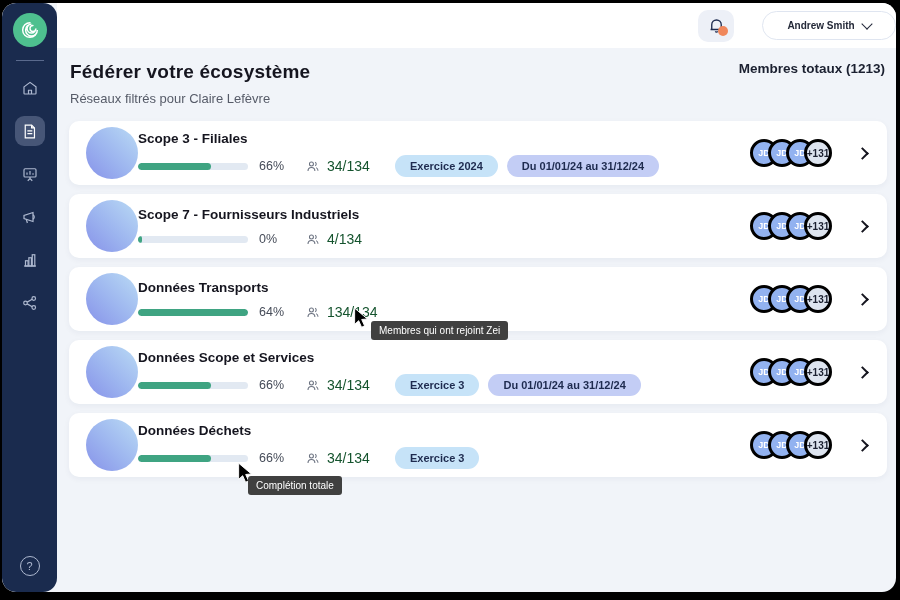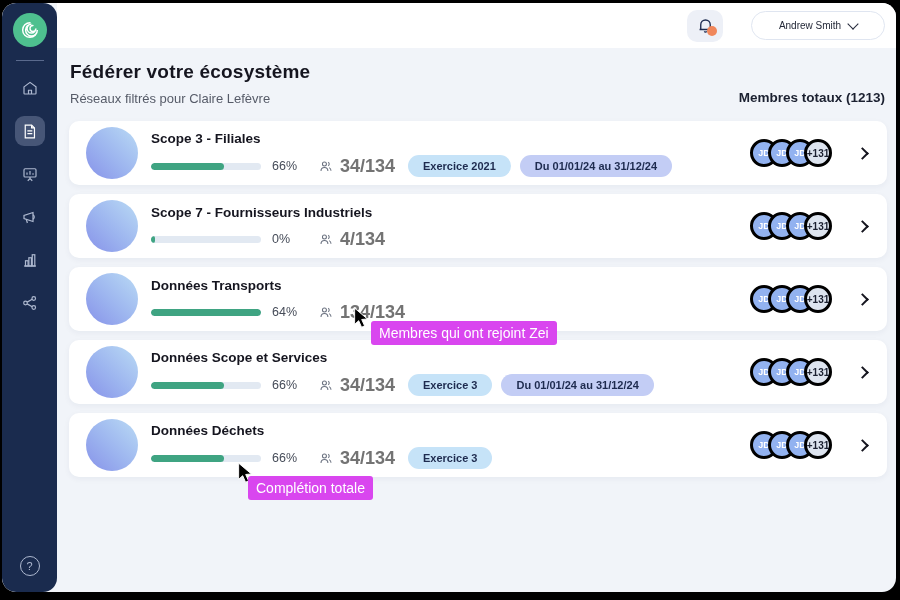--- a/index.html
+++ b/index.html
@@ -22,73 +22,73 @@
   .nav-item svg { stroke:#aeb9d0; }
   .nav-item.active svg { stroke:#ffffff; }
   .help-btn { position:absolute; bottom:16px; left:50%; transform:translateX(-50%);
     width:20px; height:20px; border-radius:50%; border:1.3px solid #aeb9d0;
     color:#aeb9d0; font-size:11px; display:flex; align-items:center;
     justify-content:center; cursor:pointer; }
 
   
   .main { position:absolute; left:55px; top:0; right:0; bottom:0; }
   .topbar { height:45px; background:#ffffff; display:flex; align-items:center;
-    justify-content:flex-end; gap:28px; padding-right:11px; }
+    justify-content:flex-end; gap:28px; padding-right:0;font-weight:bold; }
   .bell-wrap { width:36px; height:32px; background:#edf0f7; border-radius:10px;
     display:flex; align-items:center; justify-content:center; position:relative; cursor:pointer; }
   .bell-dot { position:absolute; right:6px; bottom:6px; width:10px; height:10px;
     border-radius:50%; background:#f0875b; }
   .user-pill { width:134px; height:29px; background:#fff; border:1px solid #dfe5f0;
     border-radius:16px; display:flex; align-items:center; justify-content:center;
     gap:8px; cursor:pointer; }
   .user-name { font-size:10px; color:#242938; }
   .chev-down { width:8px; height:8px; border-right:1.6px solid #24293a;
     border-bottom:1.6px solid #24293a; transform:rotate(45deg); margin-top:-4px; }
 
   .content { padding:13px 9px 0 12px; }
-  .page-head { display:flex; justify-content:space-between; align-items:flex-end;
+  .page-head { display:flex; justify-content:space-between; 
     padding:0 2px 0 1px; }
   .page-title { font-size:19px; font-weight:700; color:#15151f; letter-spacing:.2px; }
   .page-sub { font-size:13px; color:#565b68; margin-top:8px; }
   .members-total { font-size:13.5px; font-weight:700; color:#1b2030; padding-bottom:1px; }
 
   
   .cards { margin-top:15px; display:flex; flex-direction:column; gap:9px; }
   .card { background:#fff; border-radius:10px; height:64px; display:flex;
     align-items:center; padding:0 20px 0 17px;
     box-shadow:0 2px 6px rgba(23,43,77,.05); cursor:pointer; }
   .row-avatar { width:52px; height:52px; border-radius:50%; flex:0 0 52px;
     background:linear-gradient(225deg, #b7d7f4 5%, #9cb4ef 55%, #8792e9 100%); }
-  .row-body { margin-left:13px; flex:1; padding-top:2px; }
+  .row-body { flex:1; padding-top:2px; }
   .row-title { font-size:13.5px; font-weight:700; color:#15151f; margin-bottom:9px; }
   .row-stats { display:flex; align-items:center; }
   .track { width:110px; height:7px; border-radius:4px; background:#e2e9f2;
     overflow:hidden; }
   .fill { height:100%; border-radius:4px; background:#3fa482; }
   .pct { font-size:12.5px; color:#464c59; width:46px; margin-left:11px; }
   .ppl-icon { margin-right:6px; display:flex; }
-  .count { font-size:18px; font-weight:700; color:#737373; width:52px; }
+  .count { font-size:14px; font-weight:400; color:#14532d; width:52px; }
   .badges { display:flex; gap:9px; margin-left:16px; }
   .badge { font-size:11px; font-weight:600; color:#1e2b4f; padding:5px 15px;
     border-radius:13px; white-space:nowrap; }
   .badge.blue { background:#c6e3f8; }
   .badge.periwinkle { background:#c3cdf5; }
   .row-right { display:flex; align-items:center; gap:26px; }
   .stack { display:flex; }
   .stack-av { width:28px; height:28px; border-radius:50%; background:#92b2f0;
     color:#fff; font-size:9px; font-weight:700; display:flex; align-items:center;
     justify-content:center; border:3px solid #000000; }
   .stack-av + .stack-av { margin-left:-10px; }
   .stack-av.more { background:#dde4ef; color:#1b2030; font-size:10px; }
   .chev-right { width:9px; height:9px; border-right:2px solid #15151f;
     border-top:2px solid #15151f; transform:rotate(45deg); }
 
   
   .overlay { position:absolute; inset:0; pointer-events:none; z-index:9; }
-  .tooltip { position:absolute; background:#d946ef; color:#fff; font-size:14px;
+  .tooltip { position:absolute; background:#404040; color:#fff; font-size:10px;
     padding:4px 8px; border-radius:3px; white-space:nowrap; }
   #tooltip-members { left:369px; top:318px; }
   #tooltip-completion { left:246px; top:473px; }
   .cursor { position:absolute; }
   #cursor-members { left:350px; top:304px; }
   #cursor-completion { left:234px; top:459px; }
 </style>
 </head>
 <body>
 
@@ -187,21 +187,21 @@
         <div class="pct">66%</div>
         <span class="ppl-icon">
           <svg width="16" height="15" viewBox="0 0 24 24" fill="none" stroke="#6b7280" stroke-width="1.7">
             <circle cx="9.5" cy="8" r="3.2"></circle>
             <path d="M4 19 a5.5 5.5 0 0 1 11 0"></path>
             <path d="M15.5 5.2 a3.2 3.2 0 0 1 0 5.6 M17 13.8 a5.5 5.5 0 0 1 3 4.9"></path>
           </svg>
         </span>
         <div class="count">34/134</div>
         <div class="badges">
-                  <span class="badge blue">Exercice 2021</span>
+                  <span class="badge blue">Exercice 2024</span>
                   <span class="badge periwinkle">Du 01/01/24 au 31/12/24</span>
                 </div>
       </div>
     </div>
     <div class="row-right">
       <div class="stack">
                 <div class="stack-av">JD</div>
                 <div class="stack-av">JD</div>
                 <div class="stack-av">JD</div>
                 <div class="stack-av more">+131</div>

